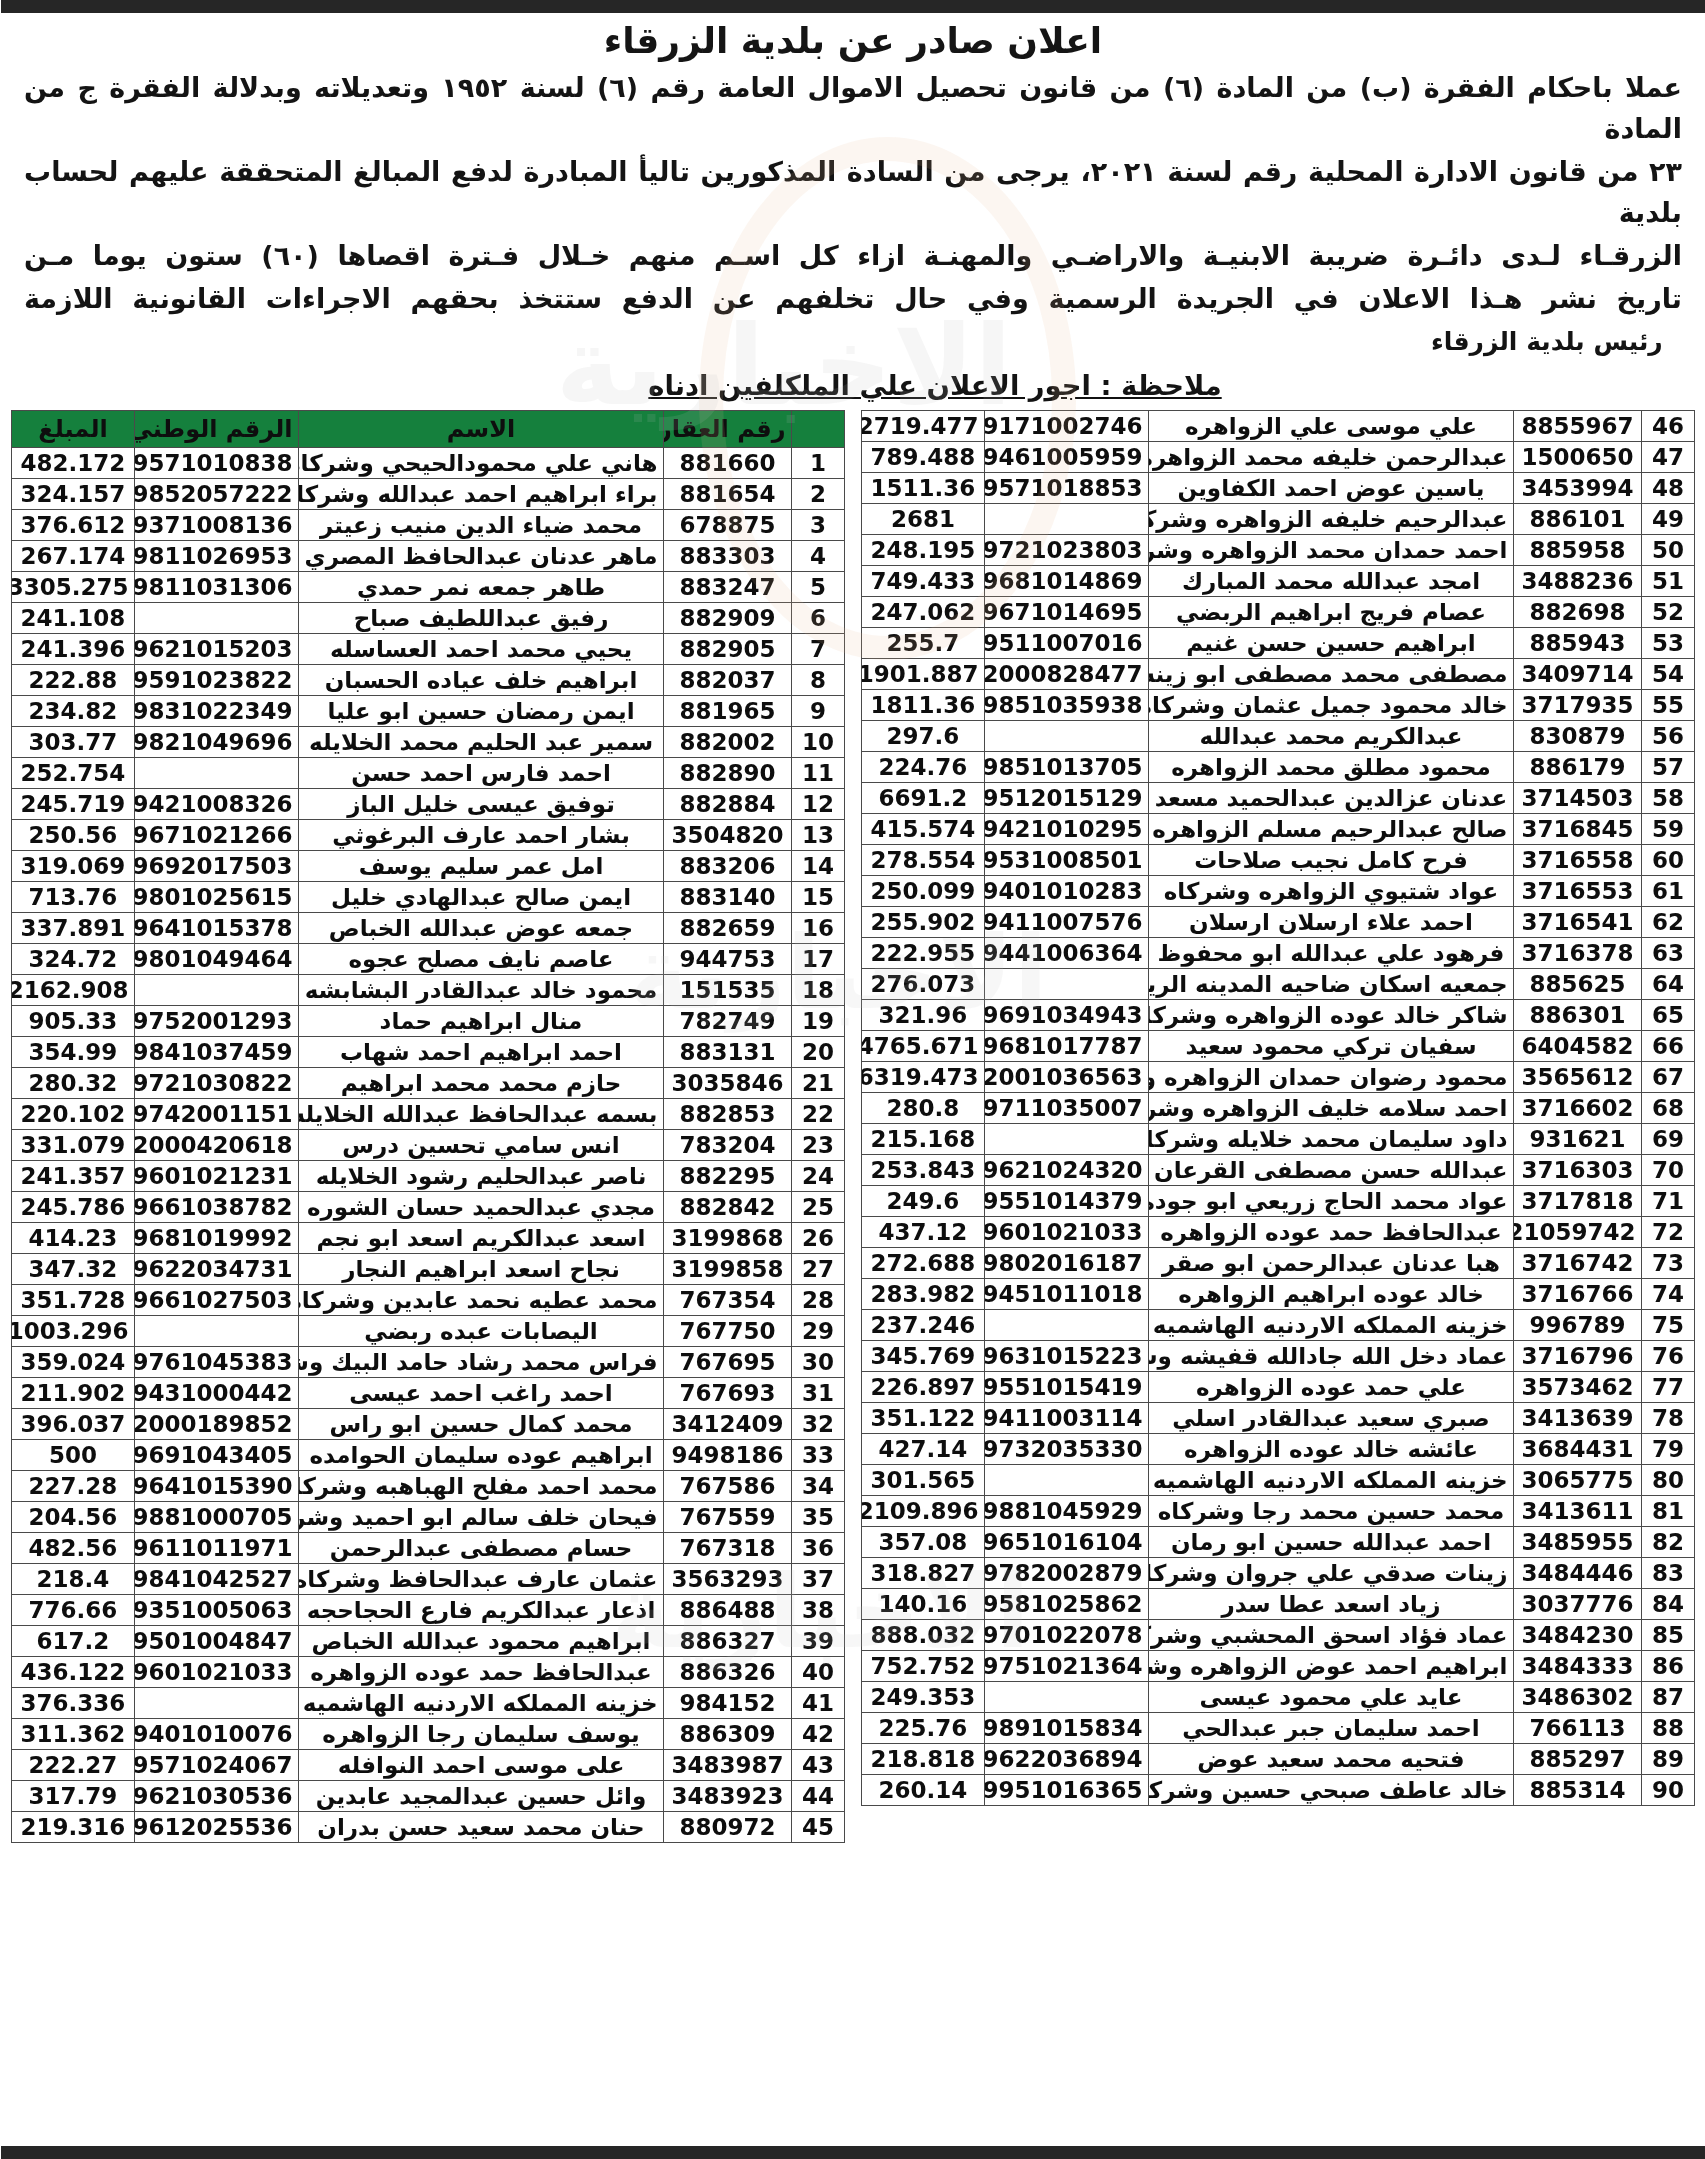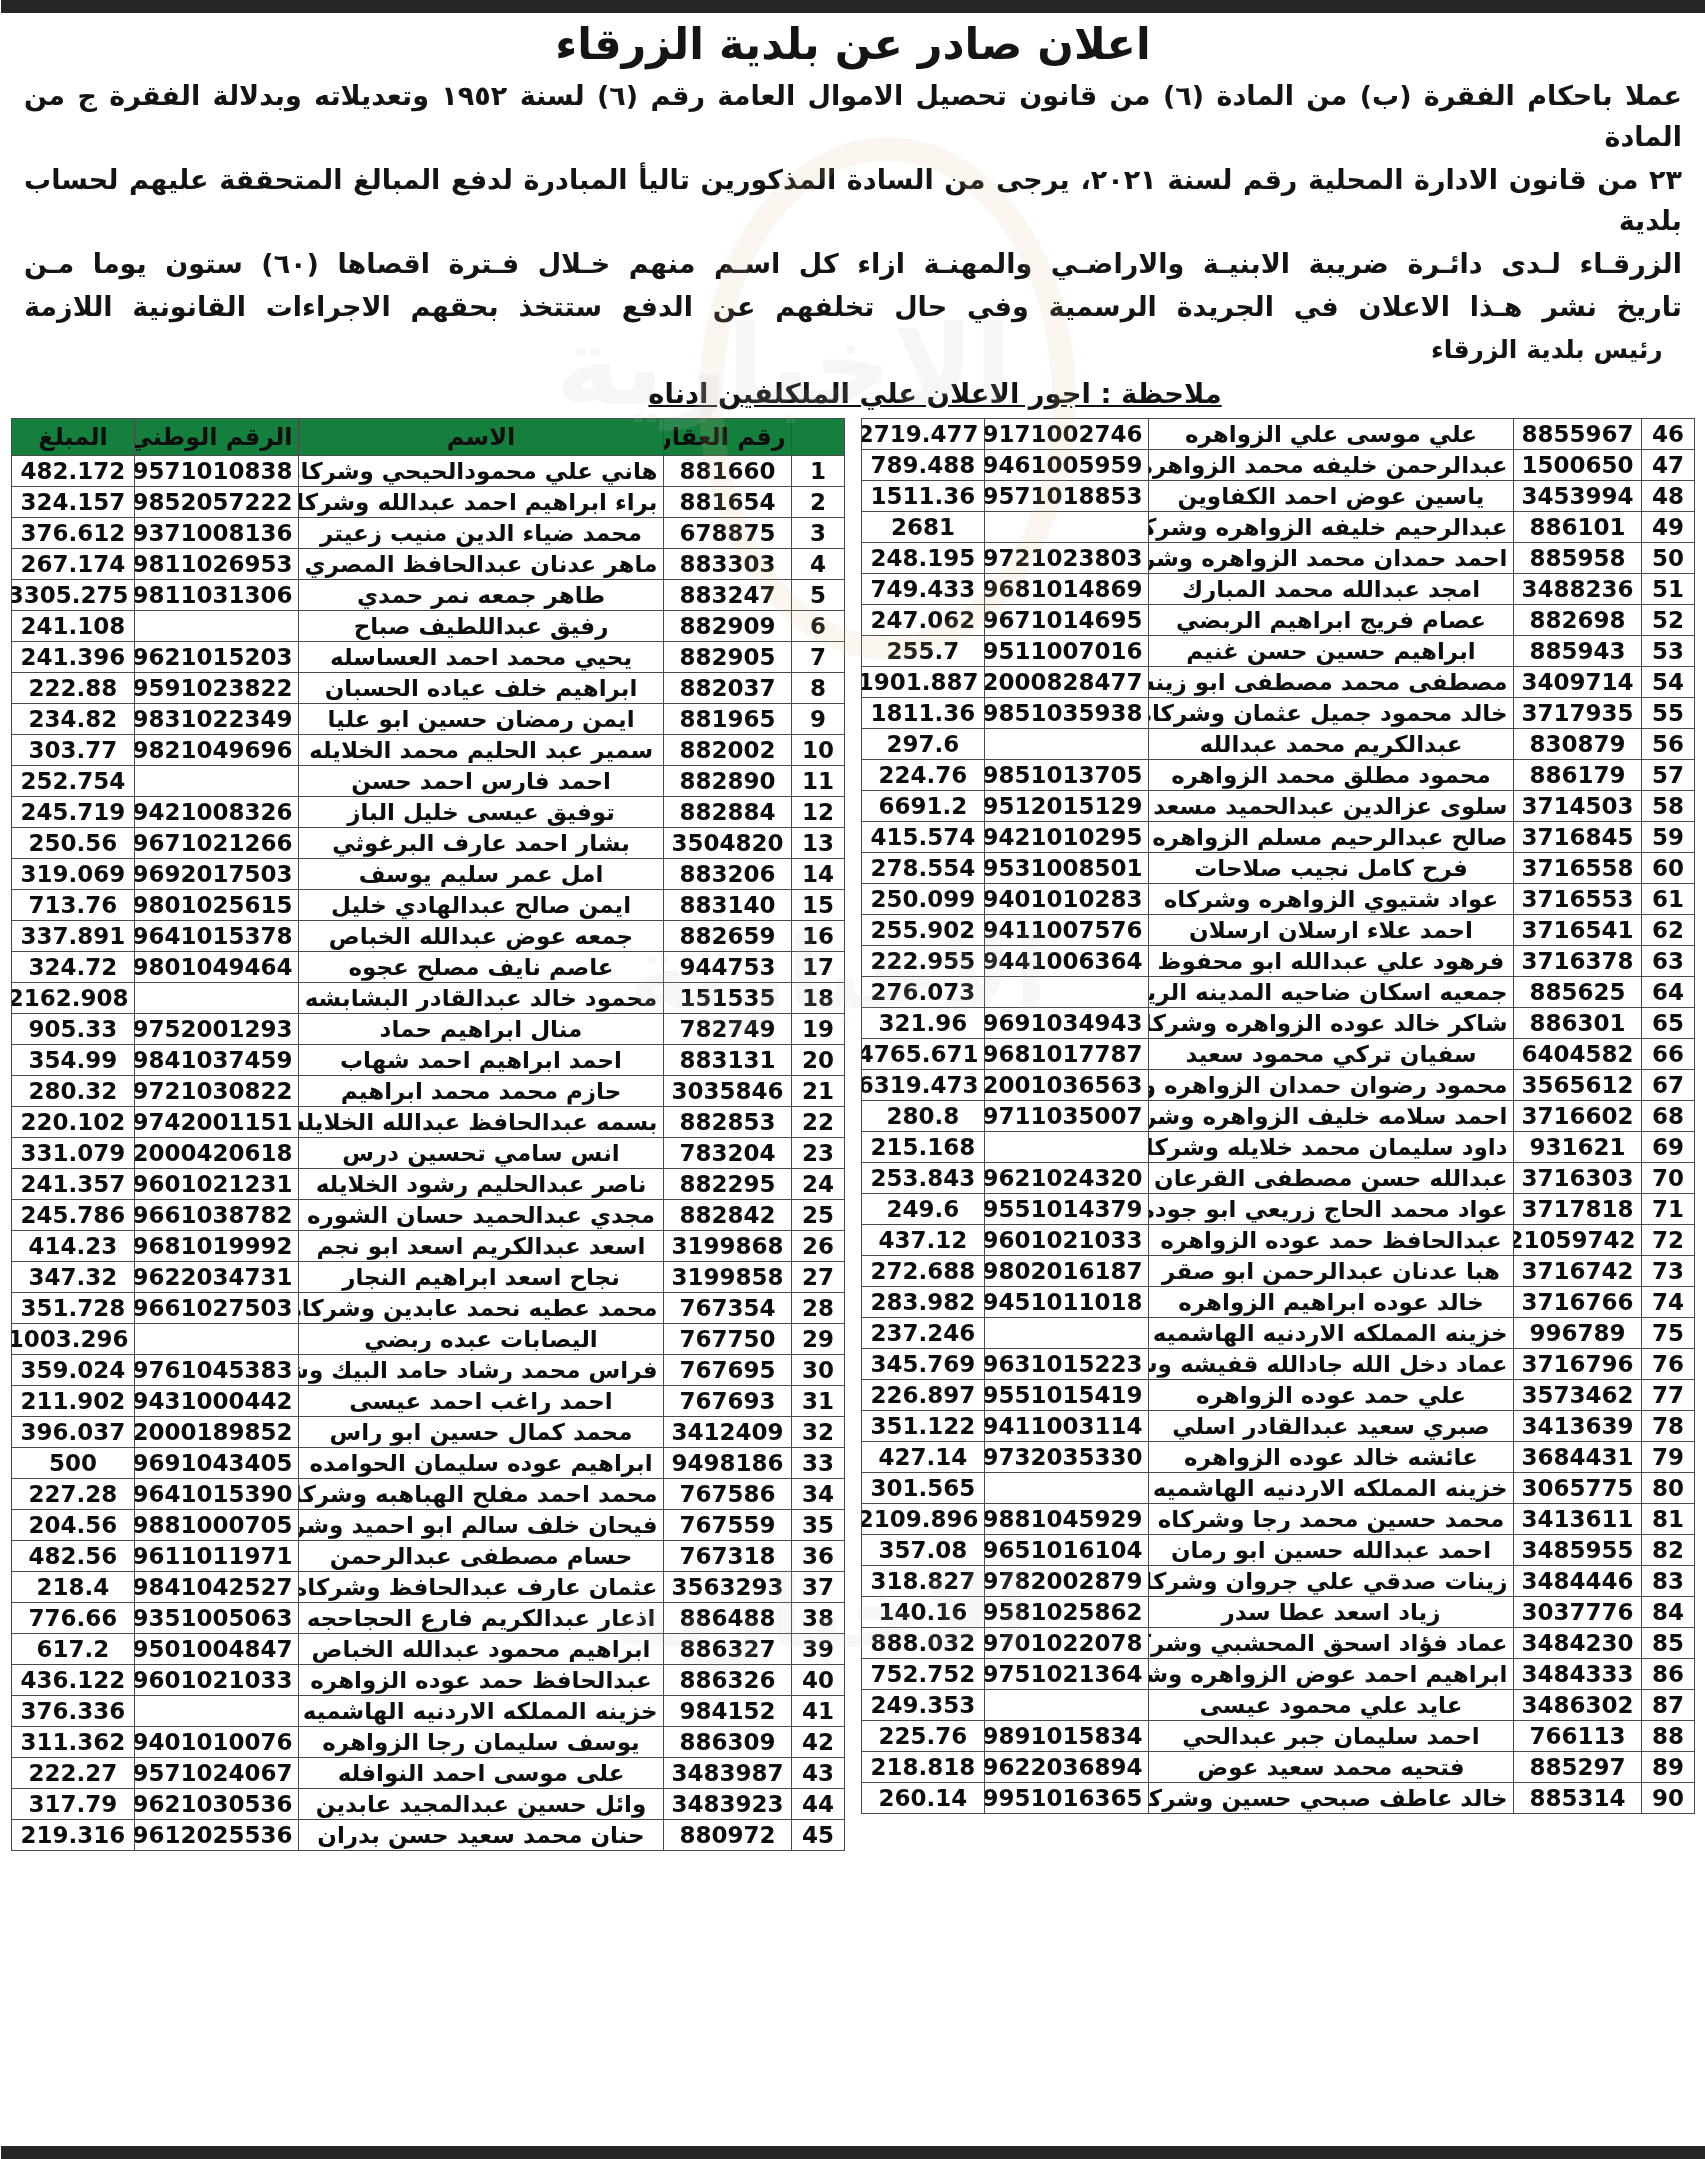--- a/index.html
+++ b/index.html
@@ -30,21 +30,21 @@
     position: absolute;
     bottom: 0; left: 0; right: 0;
     height: 12.8px;
     background: #262626;
   }
   .header-block {
     padding: 16.4px 24px 0 24px;
   }
   .doc-title {
     text-align: center;
-    font-size: 43px;
+    font-size: 36px;
     font-weight: bold;
     letter-spacing: -0.9px;
     line-height: 1.15;
     color: #151515;
     margin: 3.7px 0 5.5px 0;
   }
   .body-text {
     font-size: 27px;
     font-weight: bold;
     line-height: 1.52;
@@ -625,21 +625,21 @@
           <tr>
             <td class="idx">57</td>
             <td class="prop">886179</td>
             <td class="name">محمود مطلق محمد الزواهره</td>
             <td class="nat">9851013705</td>
             <td class="amt">224.76</td>
           </tr>
           <tr>
             <td class="idx">58</td>
             <td class="prop">3714503</td>
-            <td class="name">سلوى عزالدين عبدالحميد مسعد</td>
+            <td class="name">عدنان عزالدين عبدالحميد مسعد</td>
             <td class="nat">9512015129</td>
             <td class="amt">6691.2</td>
           </tr>
           <tr>
             <td class="idx">59</td>
             <td class="prop">3716845</td>
             <td class="name">صالح عبدالرحيم مسلم الزواهره</td>
             <td class="nat">9421010295</td>
             <td class="amt">415.574</td>
           </tr>

